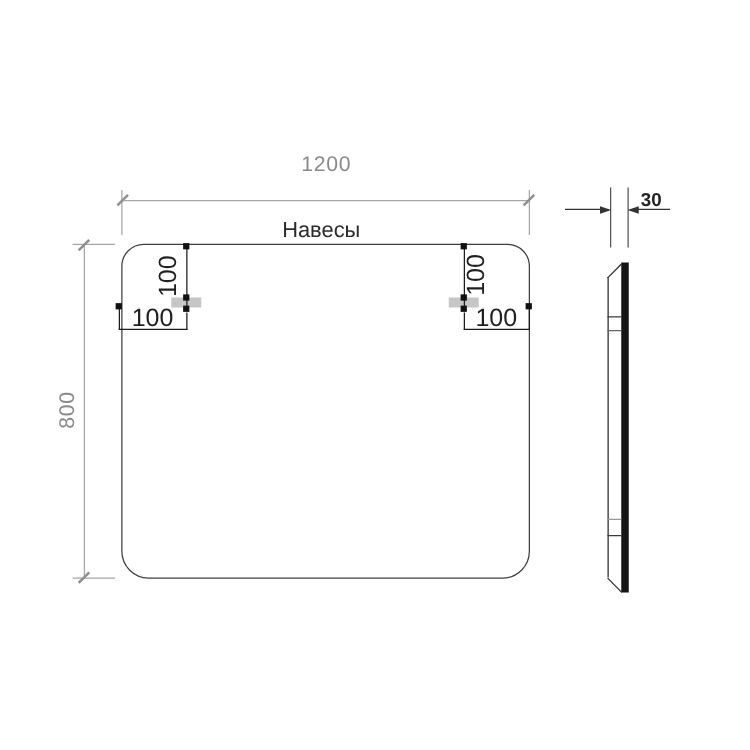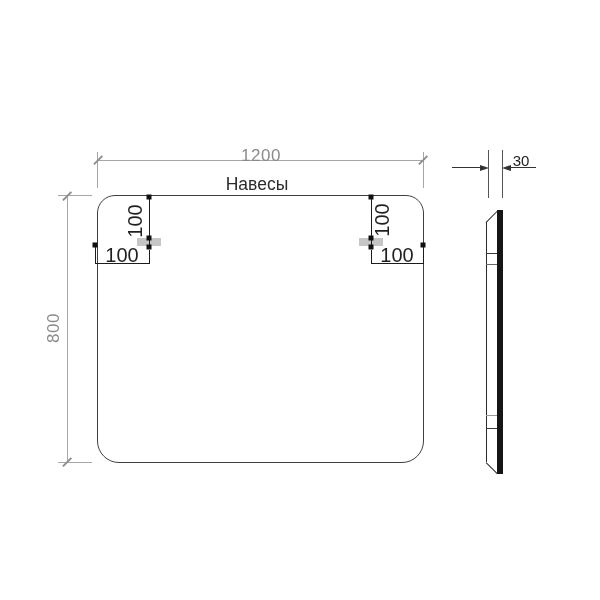--- a/index.html
+++ b/index.html
@@ -16,21 +16,21 @@
     position:absolute;left:97px;top:195px;width:327px;height:268px;
     border:1.2px solid #3f3f3f;border-radius:18px 18px 22px 22px;
     box-sizing:border-box;background:#ffffff;
   }
   
   .lbl{position:absolute;white-space:nowrap;transform:translate(-50%,-50%);}
   .lbl.rot{transform:translate(-50%,-50%) rotate(-90deg);}
   .dim-gray-text{color:#8a8a8a;font-size:17px;letter-spacing:0.5px;}
   .dim-black-text{color:#1f1f1f;font-size:20px;}
   .hangers-text{color:#2b2b2b;font-size:17.5px;}
-  .depth-text{color:#222222;font-size:15px;font-weight:normal;}
+  .depth-text{color:#222222;font-size:15px;font-weight:bold;}
   
   .tick{
     position:absolute;width:12px;height:1.6px;background:#8f8f8f;
     transform:translate(-50%,-50%) rotate(-45deg);
   }
   
   .sq{
     position:absolute;width:5px;height:5px;background:#111111;
     transform:translate(-50%,-50%);
   }
@@ -58,21 +58,21 @@
 
   <div class="front-outline"></div>
 
   <div class="lbl hangers-text" style="left:257px;top:184px;">Навесы</div>
 
   <div class="vline gray" style="left:97px;top:152px;width:1px;height:36px;"></div>
   <div class="vline gray" style="left:423px;top:152px;width:1px;height:36px;"></div>
   <div class="hline gray" style="left:98px;top:160px;width:325px;height:1px;"></div>
   <div class="tick" style="left:98px;top:160px;"></div>
   <div class="tick" style="left:423px;top:160px;"></div>
-  <div class="lbl dim-gray-text" style="left:261px;top:156px;">1200</div>
+  <div class="lbl dim-gray-text" style="left:261px;top:132px;">1200</div>
 
   <div class="hline gray" style="left:58px;top:195px;width:34px;height:1px;"></div>
   <div class="hline gray" style="left:58px;top:462px;width:34px;height:1px;"></div>
   <div class="vline gray" style="left:67px;top:196px;width:1px;height:266px;"></div>
   <div class="tick" style="left:67px;top:196px;"></div>
   <div class="tick" style="left:67px;top:462px;"></div>
   <div class="lbl rot dim-gray-text" style="left:54px;top:328px;">800</div>
 
   <div class="bracket" style="left:137px;top:238px;"></div>
   <div class="vline" style="left:149px;top:197px;width:1.2px;height:50px;"></div>

